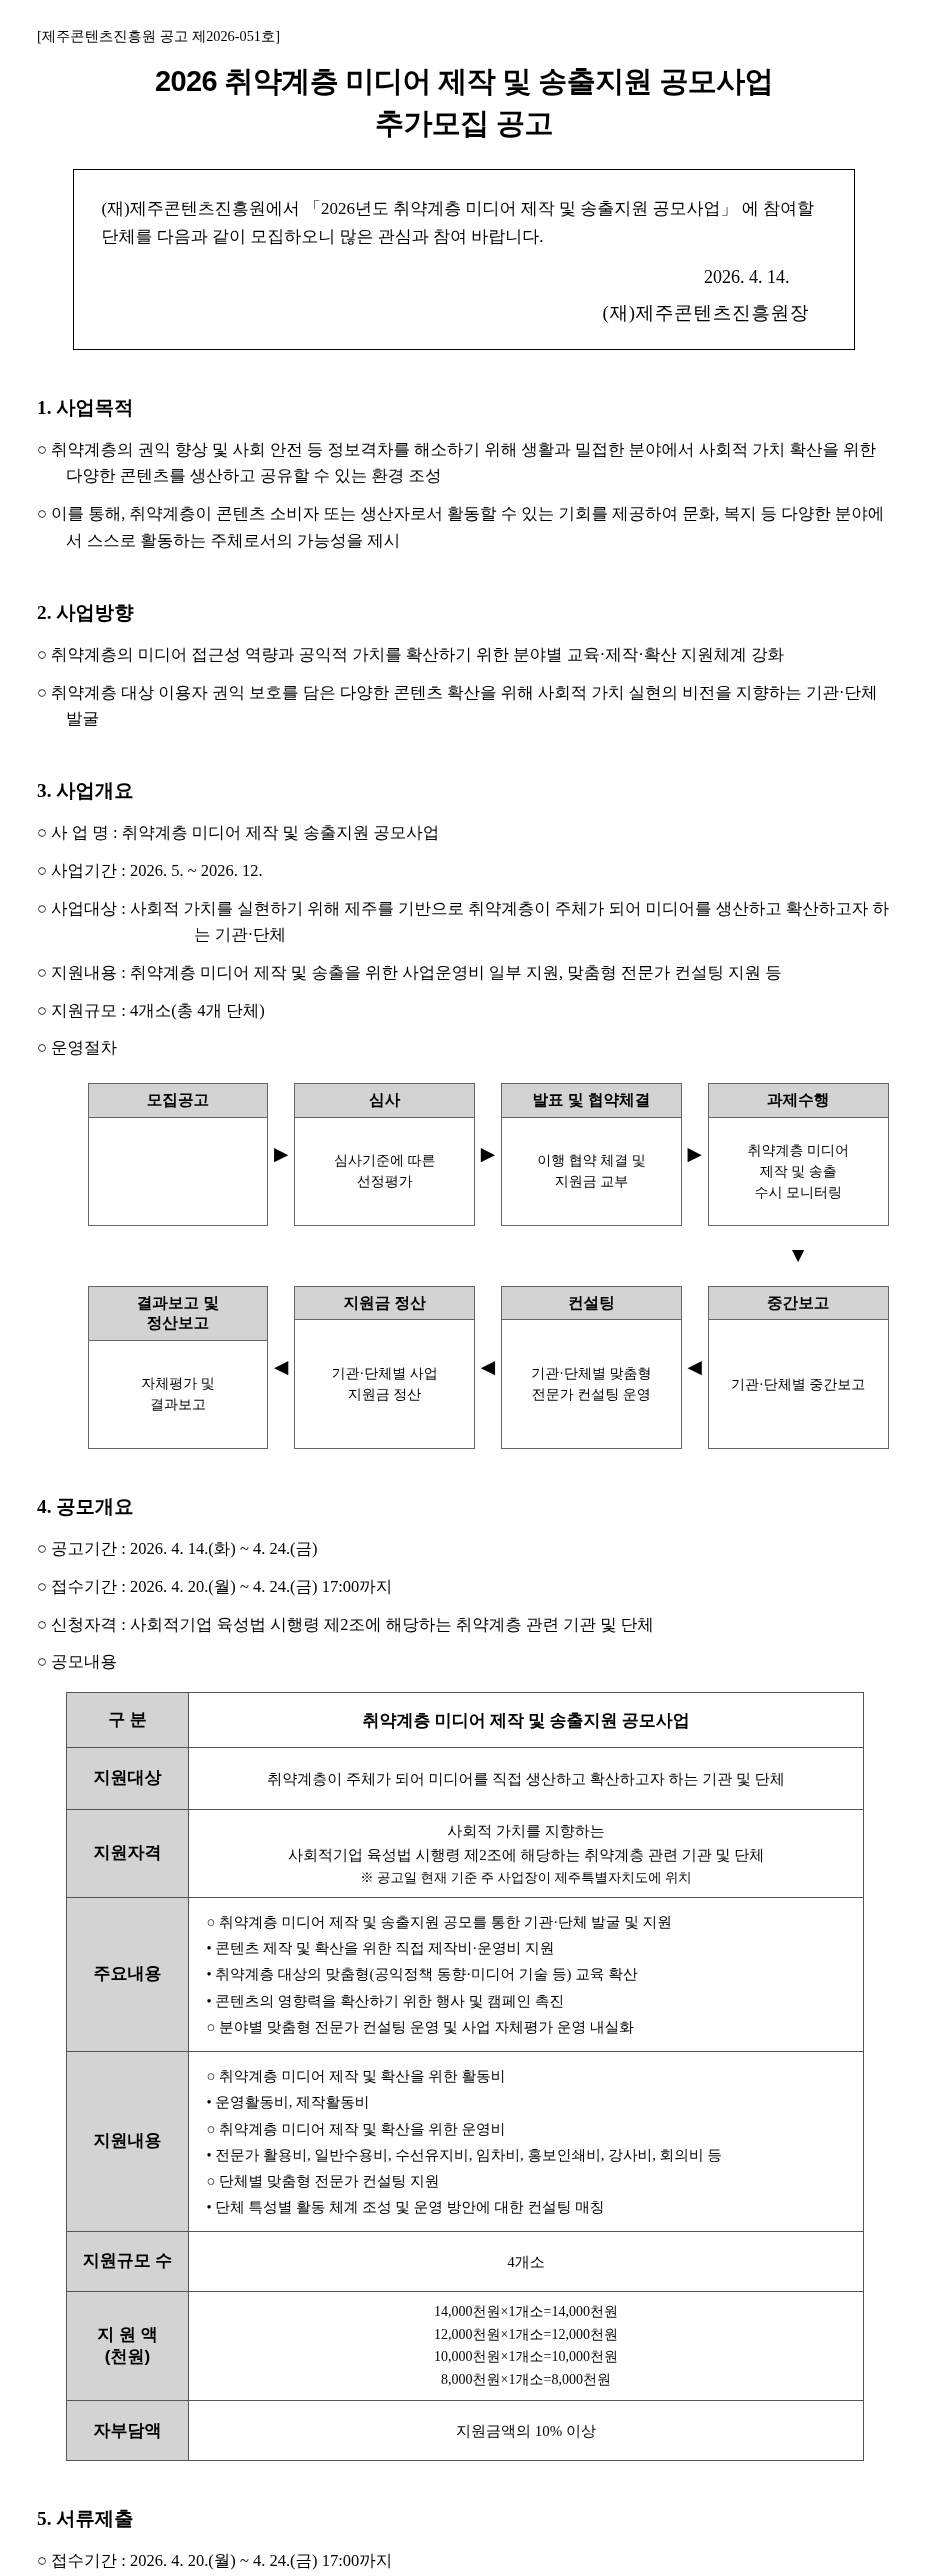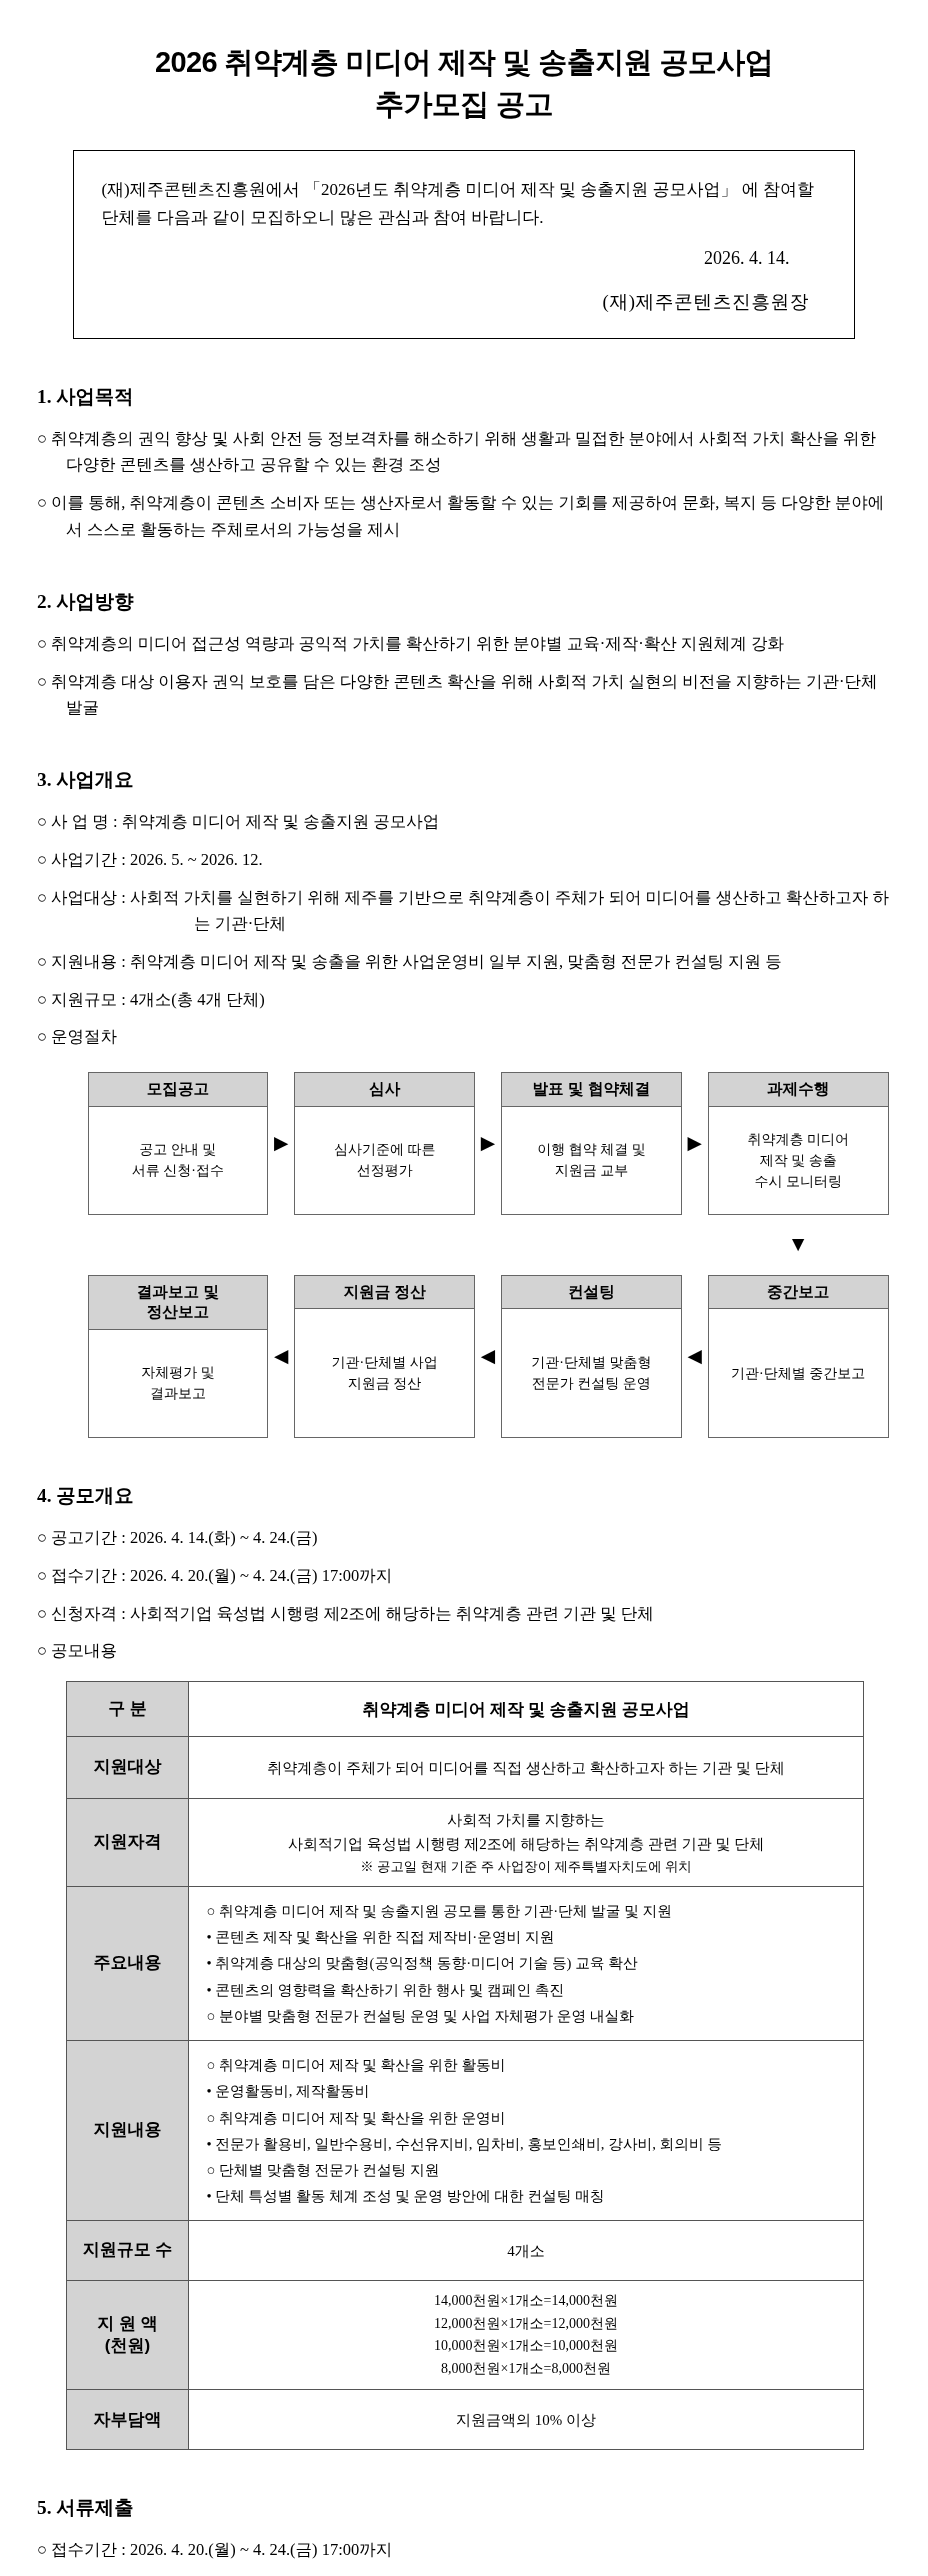--- a/index.html
+++ b/index.html
@@ -6,21 +6,21 @@
   body{width:928px;min-height:2576px;font-family:"Liberation Serif","DejaVu Serif",serif;}
   .page{padding:27.4px 37px 37px 37px;}
 
   .doc-no{font-size:14.3px;letter-spacing:0px;}
   .title{margin-top:13.7px;text-align:center;font-family:"Liberation Sans","DejaVu Sans",sans-serif;
          font-weight:800;font-size:29px;line-height:1.45;letter-spacing:-0.6px;}
 
   .intro-box{margin:25px 36px 0 36px;border:1.2px solid #000;padding:25px 27.4px 21px 27.4px;
              font-size:17px;line-height:1.66;}
   .intro-date{ text-align:right;padding-right:37px;margin-top:11.2px;font-size:18px;}
-  .intro-signer{text-align:right;padding-right:17.5px;margin-top:12px;font-size:18.7px;letter-spacing:0.6px;}
+  .intro-signer{text-align:right;padding-right:17.5px;margin-top:4px;font-size:18.7px;letter-spacing:0.6px;}
 
   h2.sec{font-size:19.3px;font-weight:bold;margin:44px 0 16px 0;letter-spacing:0px;}
   .li{font-size:16.5px;line-height:1.62;margin:11.2px 0;padding-left:29px;text-indent:-29px;}
   .li-label{font-size:16.5px;line-height:1.62;margin:11px 0;padding-left:157px;text-indent:-157px;}
 
   
   .flow{margin:21px 2.5px 0 2.5px;}
   .flow-grid{display:grid;grid-template-columns:1fr 26px 1fr 26px 1fr 26px 1fr;align-items:stretch;padding-left:48px;}
   .fbox{border:0.6px solid #666;display:flex;flex-direction:column;}
   .fhead{background:#d3d3d3;border-bottom:0.6px solid #666;font-family:"Liberation Sans","DejaVu Sans",sans-serif;
@@ -46,20 +46,21 @@
   .r-qual{height:67px;}
   .r-scale{height:60px;}
   .r-amount{height:85px;}
   .r-self{height:60px;}
 </style>
 </head>
 <body>
 
 <div class="page">
 
+  <div class="doc-no">[제주콘텐츠진흥원 공고 제2026-051호]</div>
 
   <div class="title">
     <div>2026 취약계층 미디어 제작 및 송출지원 공모사업</div>
     <div>추가모집 공고</div>
   </div>
 
   <div class="intro-box">
     <div>(재)제주콘텐츠진흥원에서 「2026년도 취약계층 미디어 제작 및 송출지원 공모사업」 에 참여할 단체를 다음과 같이 모집하오니 많은 관심과 참여 바랍니다.</div>
     <div class="intro-date">2026. 4. 14.</div>
     <div class="intro-signer">(재)제주콘텐츠진흥원장</div>
@@ -78,22 +79,20 @@
   <div class="li-label">○ 사업기간 : 2026. 5. ~ 2026. 12.</div>
   <div class="li-label">○ 사업대상 : 사회적 가치를 실현하기 위해 제주를 기반으로 취약계층이 주체가 되어 미디어를 생산하고 확산하고자 하는 기관·단체</div>
   <div class="li-label">○ 지원내용 : 취약계층 미디어 제작 및 송출을 위한 사업운영비 일부 지원, 맞춤형 전문가 컨설팅 지원 등</div>
   <div class="li-label">○ 지원규모 : 4개소(총 4개 단체)</div>
   <div class="li-label">○ 운영절차</div>
 
   <div class="flow">
     <div class="flow-grid">
       <div class="fbox">
         <div class="fhead">모집공고</div>
-        <div class="fbody">공고 안내 및
-서류 신청·접수</div>
       </div>
       <div class="farr">▶</div>
       <div class="fbox">
         <div class="fhead">심사</div>
         <div class="fbody">심사기준에 따른
 선정평가</div>
       </div>
       <div class="farr">▶</div>
       <div class="fbox">
         <div class="fhead">발표 및 협약체결</div>

